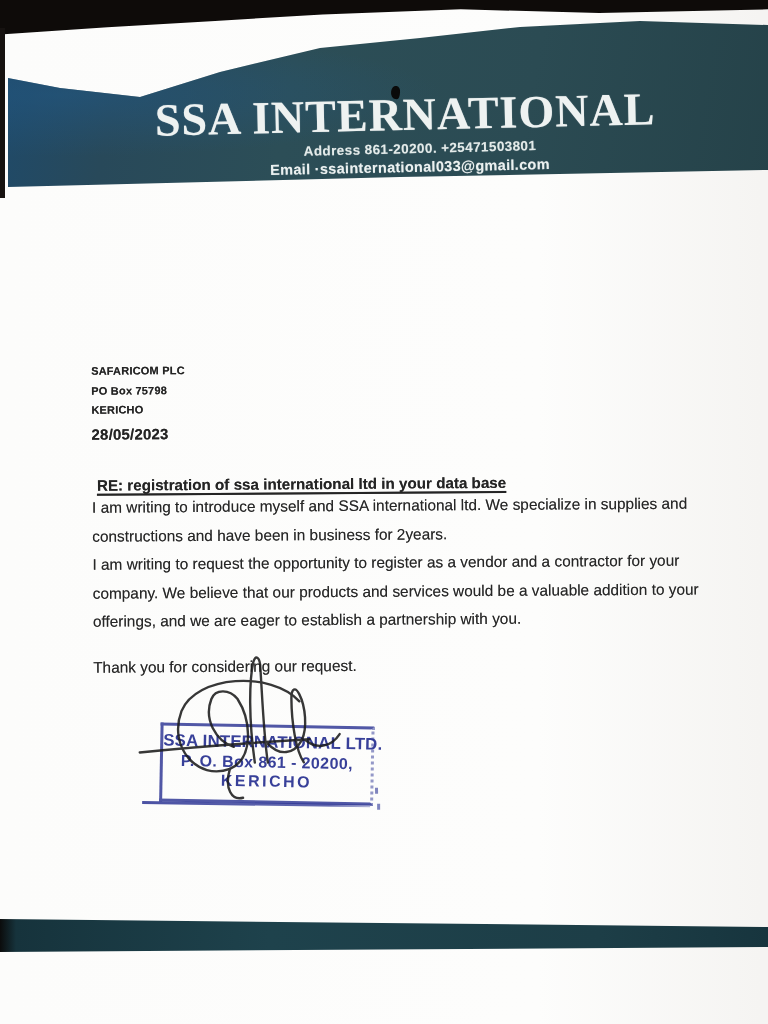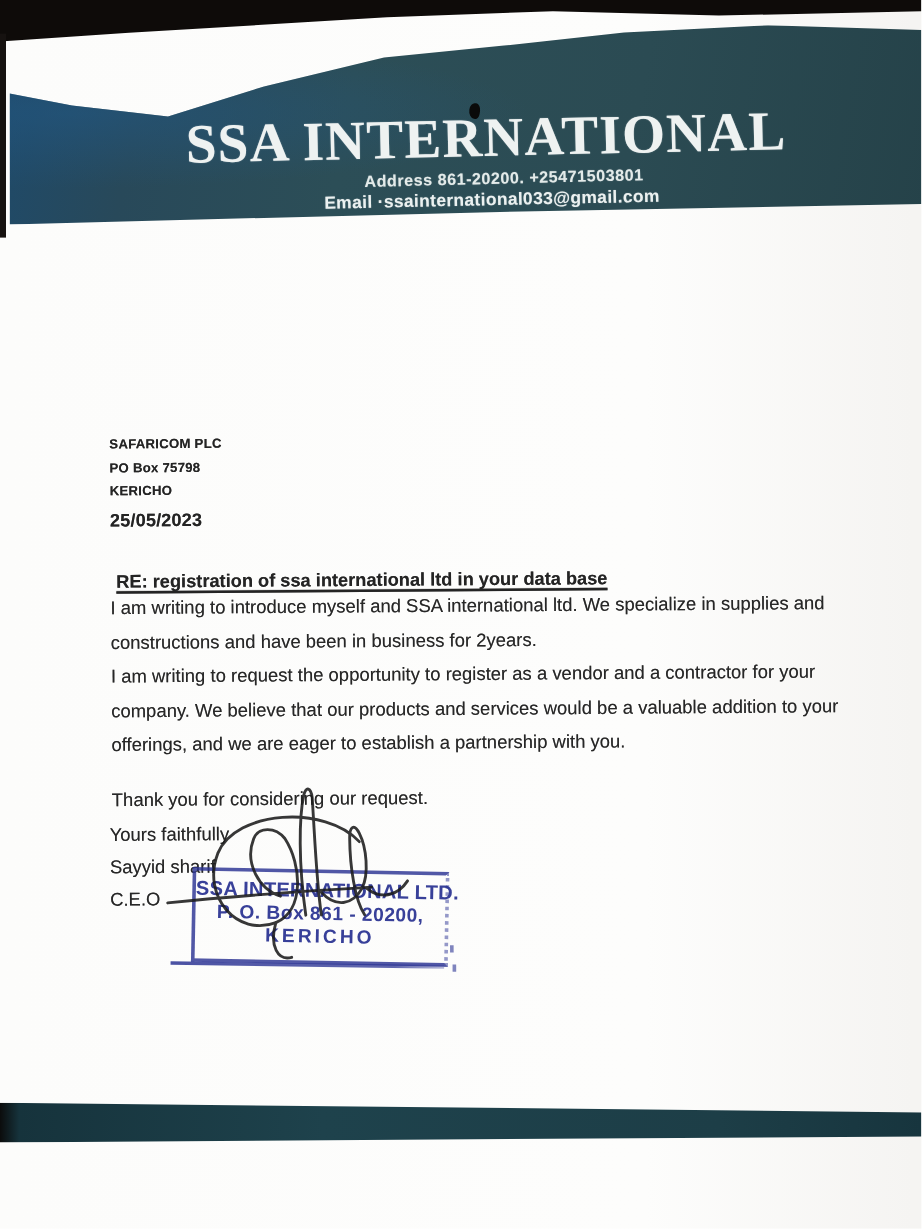--- a/index.html
+++ b/index.html
@@ -132,35 +132,30 @@
   <div class="band-email">Email ·ssainternational033@gmail.com</div>
 
   <div class="letter">
 
     <div class="recipient">
       <div>SAFARICOM PLC</div>
       <div>PO Box 75798</div>
       <div>KERICHO</div>
     </div>
 
-    <div class="date-line">25/05/2023</div>
+    <div class="date-line">28/05/2023</div>
 
     <div class="subject-line">RE: registration of ssa international ltd in your data base</div>
 
     <div class="body-text">
       <p>I am writing to introduce myself and SSA international ltd. We specialize in supplies and constructions and have been in business for 2years.</p>
       <p>I am writing to request the opportunity to register as a vendor and a contractor for your company. We believe that our products and services would be a valuable addition to your offerings, and we are eager to establish a partnership with you.</p>
       <p class="thanks">Thank you for considering our request.</p>
     </div>
 
-    <div class="closing">
-      <div>Yours faithfully</div>
-      <div>Sayyid sharif</div>
-      <div>C.E.O</div>
-    </div>
 
     <div class="stamp">
       <div class="s1">SSA INTERNATIONAL LTD.</div>
       <div class="s2">P. O. Box 861 - 20200,</div>
       <div class="s3">KERICHO</div>
     </div>
     <div class="stamp-underline"></div>
     <div class="stamp-dot d1"></div>
     <div class="stamp-dot d2"></div>
 

